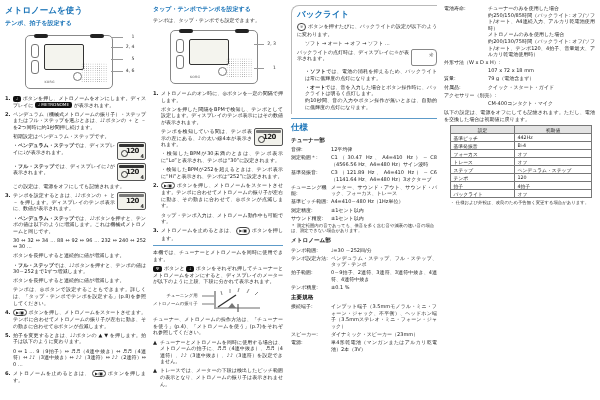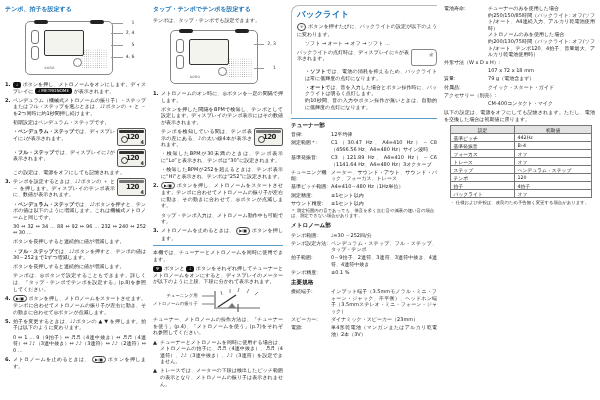--- a/index.html
+++ b/index.html
@@ -76,20 +76,21 @@
 
   
   .meter{display:flex;align-items:center;margin:2px 0 3px;}
   .meter .labels{flex:none;text-align:right;font-size:4.4px;line-height:1.8;color:#333;padding-right:2px;}
   .meter svg{flex:none;}
 </style>
 </head>
 <body>
 
 <div class="col" id="col1">
+  <div class="h-main">メトロノームを使う</div>
   <div class="h-sub">テンポ、拍子を設定する</div>
 
   <div class="device">
     <div class="dev-body">
       <div class="dev-btn-top" style="left:8px;"></div>
       <div class="dev-btn-top" style="right:8px;"></div>
       <div class="dev-oval" style="top:8px;"></div>
       <div class="dev-oval" style="top:24px;"></div>
       <div class="dev-screen"></div>
       <div class="dev-round" style="right:30px;top:36px;"></div>
@@ -308,20 +309,21 @@
       <div class="bl-ill">
         <span class="sun">☼</span>
       </div>
     </div>
     <div class="p indent"><span class="bold">・ソフト</span><span>では、電池の消耗を抑えるため、バックライトは常に低輝度の点灯になります。</span></div>
     <div class="p indent" style="margin-bottom:0;"><span class="bold">・オート</span><span>では、音を入力した場合とボタン操作時に、バックライトは明るく点灯します。</span></div>
     <div class="p indent">約10秒間、音の入力やボタン操作が無いときは、自動的に低輝度の点灯になります。</div>
   </div>
 
   <div class="rule"></div>
+  <div class="h-main">仕様</div>
 
   <div class="h-spec">チューナー部</div>
   <div class="spec">
       <span class="lab">音律:</span>
       <span class="val">12平均律</span>
     </div>
   <div class="spec">
       <span class="lab">測定範囲＊:</span>
       <span class="val">C1（30.47 Hz、A4=410 Hz）～C8（4566.56 Hz、A4=480 Hz）サイン波時</span>
     </div>

